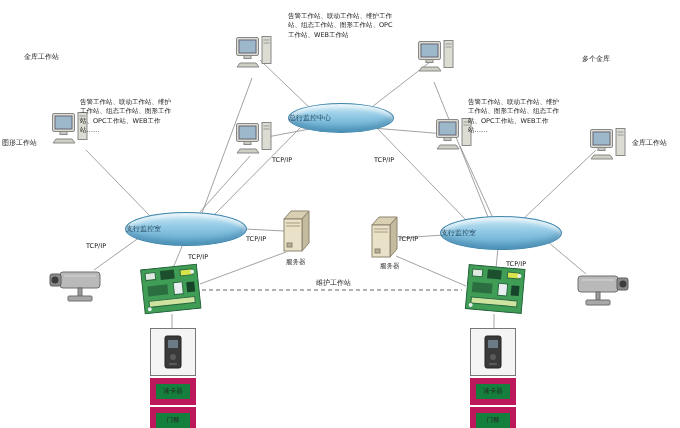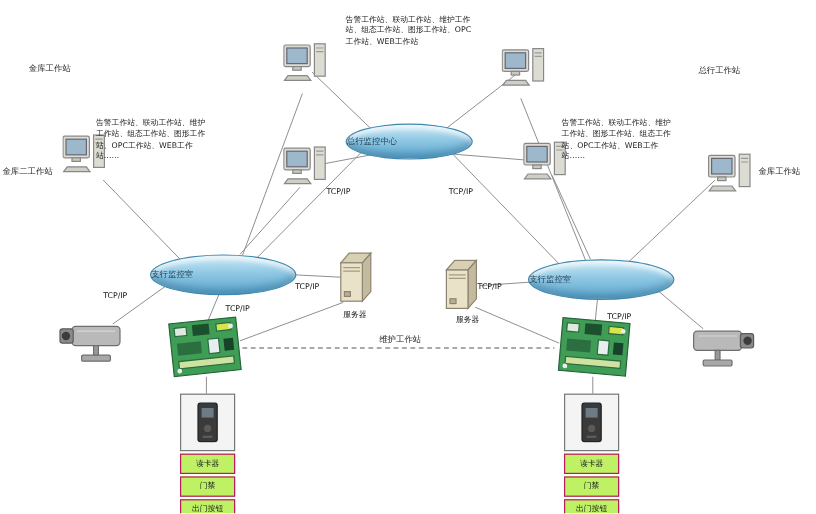--- a/index.html
+++ b/index.html
@@ -13,21 +13,21 @@
          box-shadow:inset 0 -4px 6px rgba(30,90,130,.35), inset 0 3px 4px rgba(255,255,255,.8);}
   .cloud span{font-size:7px;color:#1d3f55;white-space:nowrap;}
   .tb{position:absolute;font-size:6.5px;line-height:1.45;color:#222;}
   .lbl{position:absolute;font-size:7px;color:#222;white-space:nowrap;font-family:Liberation Serif, serif;}
   .tcpip{position:absolute;font-size:6.5px;font-weight:normal;color:#111;white-space:nowrap;}
   .vault{position:absolute;font-size:7px;color:#222;white-space:nowrap;}
   .srv-lbl{position:absolute;font-size:6.5px;color:#222;white-space:nowrap;}
   .access{position:absolute;width:46px;display:flex;flex-direction:column;align-items:stretch;}
   .access .devbox{border:1px solid #777;background:#f4f4f4;height:46px;
                   display:flex;align-items:center;justify-content:center;}
-  .access .abox{border:1px solid #be185d;background:#bef264;height:15px;margin-top:2px;
+  .access .abox{border:6px solid #be185d;background:#15803d;height:15px;margin-top:2px;
                 display:flex;align-items:center;justify-content:center;
                 font-size:6.5px;color:#222;white-space:nowrap;}
   .tilt-l{transform:rotate(-6deg);}
   .tilt-r{transform:rotate(5deg);}
 </style>
 </head>
 <body>
 
 <div class="canvas">
 
@@ -136,22 +136,22 @@
         <line x1="27.5" y1="6" x2="33.5" y2="6" stroke="#999"></line>
         <line x1="27.5" y1="9" x2="33.5" y2="9" stroke="#999"></line>
       </svg>
   </div>
 
   <div class="tb" style="left:288px;top:12px;width:110px;">告警工作站、联动工作站、维护工作站、组态工作站、图形工作站、OPC工作站、WEB工作站</div>
   <div class="tb" style="left:468px;top:98px;width:92px;">告警工作站、联动工作站、维护工作站、图形工作站、组态工作站、OPC工作站、WEB工作站……</div>
   <div class="tb" style="left:80px;top:98px;width:92px;">告警工作站、联动工作站、维护工作站、组态工作站、图形工作站、OPC工作站、WEB工作站……</div>
 
   <span class="lbl" style="left:24px;top:52px;">金库工作站</span>
-  <span class="lbl" style="left:582px;top:54px;">总行工作站</span>
-  <span class="lbl" style="left:2px;top:138px;">金库二工作站</span>
+  <span class="lbl" style="left:582px;top:54px;">多个金库</span>
+  <span class="lbl" style="left:2px;top:138px;">图形工作站</span>
   <span class="lbl" style="left:632px;top:138px;">金库工作站</span>
 
   <span class="tcpip" style="left:272px;top:156px;">TCP/IP</span>
   <span class="tcpip" style="left:374px;top:156px;">TCP/IP</span>
   <span class="tcpip" style="left:86px;top:242px;">TCP/IP</span>
   <span class="tcpip" style="left:246px;top:235px;">TCP/IP</span>
   <span class="tcpip" style="left:188px;top:253px;">TCP/IP</span>
   <span class="tcpip" style="left:398px;top:235px;">TCP/IP</span>
   <span class="tcpip" style="left:506px;top:260px;">TCP/IP</span>
 

